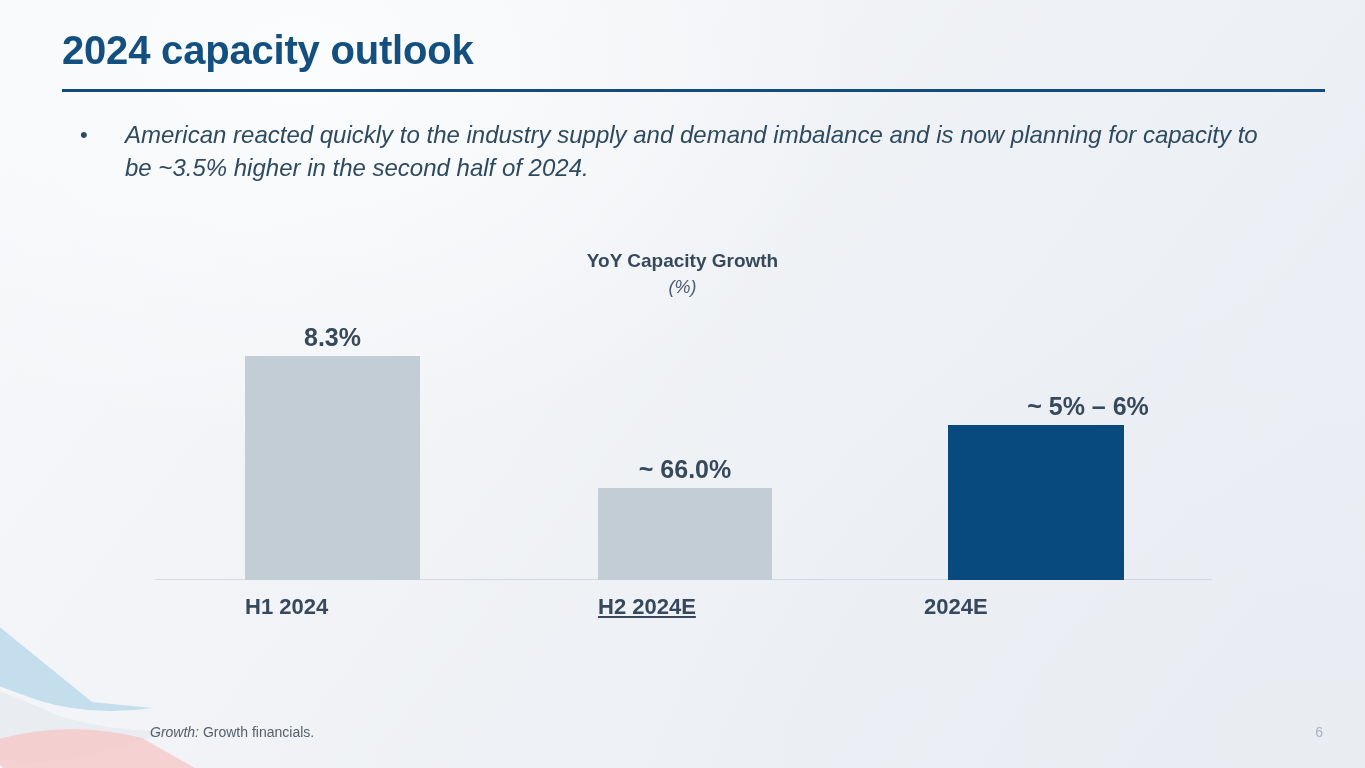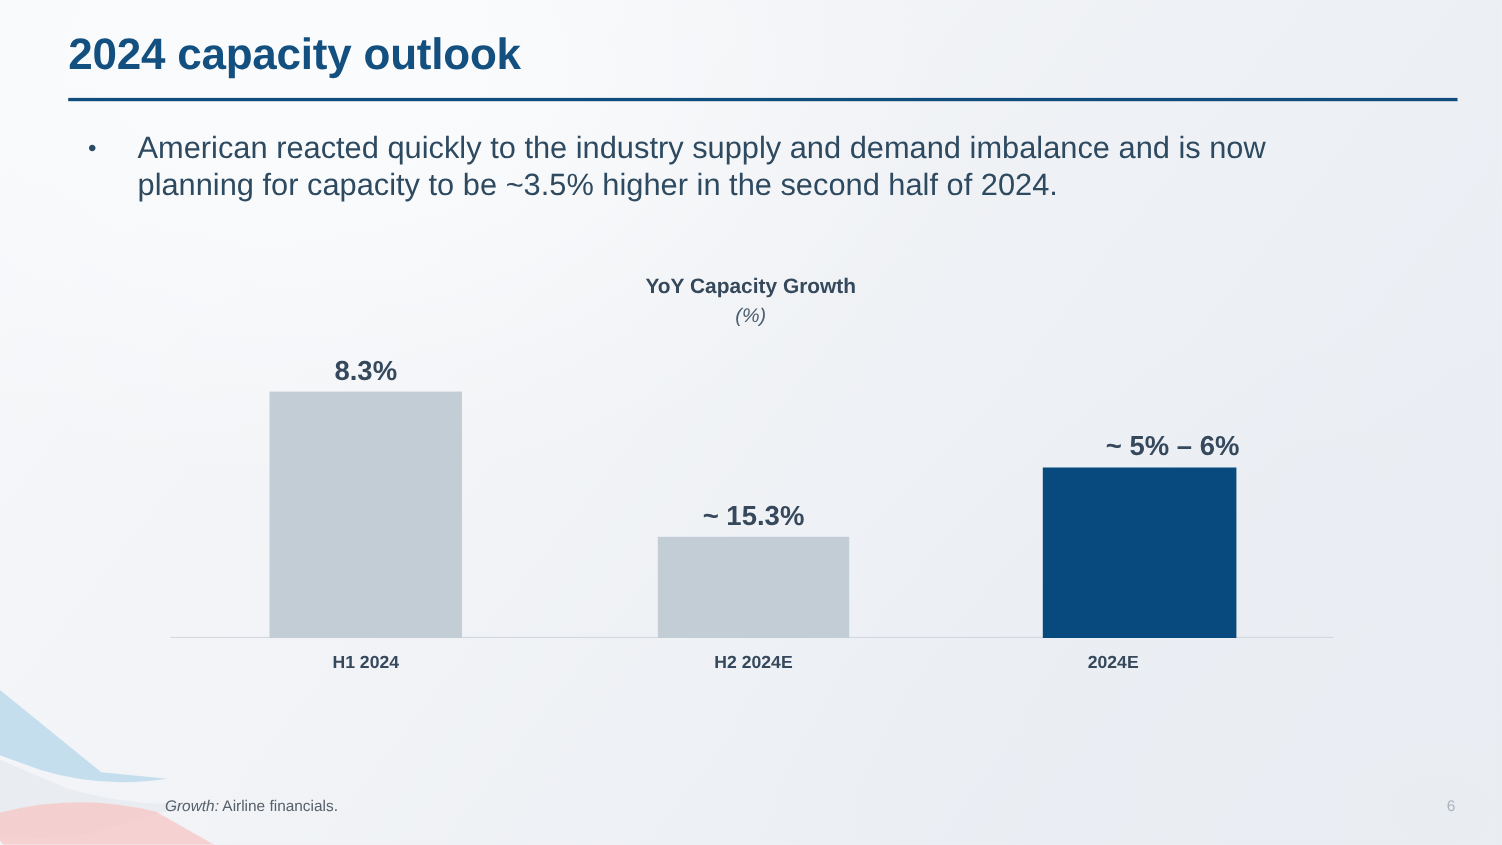--- a/index.html
+++ b/index.html
@@ -67,23 +67,24 @@
   .bullet-dot {
     flex: 0 0 auto;
     width: 45px;
     font-size: 22px;
     line-height: 34px;
     color: #2b4a63;
     text-align: left;
   }
   .bullet-text {
     flex: 1 1 auto;
-    font-size: 28px;
+    font-size: 24px;
     line-height: 33px;
     color: #2e4a60;
+    font-style: italic;
   }
 
   
   #chart {
     position: absolute;
     left: 0;
     top: 0;
     width: 1365px;
     height: 768px;
     pointer-events: none;
@@ -134,22 +135,22 @@
     position: absolute;
     text-align: center;
     font-size: 25px;
     font-weight: bold;
     color: #36495c;
     white-space: nowrap;
   }
   .cat-label {
     position: absolute;
     top: 594px;
-    text-align: center;
-    font-size: 16px;
+    text-align: left;
+    font-size: 22px;
     font-weight: bold;
     color: #36495c;
     white-space: nowrap;
   }
 
   
   .source {
     position: absolute;
     left: 150px;
     top: 724px;
@@ -188,26 +189,26 @@
 
   <div id="chart">
     <div class="chart-title">YoY Capacity Growth</div>
     <div class="chart-subtitle">(%)</div>
     <div class="baseline"></div>
     <div class="plot" id="plot-area"></div>
   <div class="bar" style="position: absolute; left: 245px; top: 356px; width: 175px; height: 224px; background: rgb(195, 205, 213);"></div>
       <div class="bar-label" style="left: 245px; width: 175px; top: 323px;">8.3%</div>
       <div class="cat-label" style="left: 245px; width: 175px;">H1 2024</div>
       <div class="bar" style="position: absolute; left: 598px; top: 488px; width: 174px; height: 92px; background: rgb(195, 205, 213);"></div>
-      <div class="bar-label" style="left: 598px; width: 174px; top: 455px;">~ 15.3%</div>
-      <div class="cat-label" style="left: 598px; width: 174px;">H2 2024E</div>
+      <div class="bar-label" style="left: 598px; width: 174px; top: 455px;">~ 66.0%</div>
+      <div class="cat-label" style="left: 598px; width: 174px; text-decoration: underline;">H2 2024E</div>
       <div class="bar" style="position: absolute; left: 948px; top: 425px; width: 176px; height: 155px; background: rgb(8, 74, 125);"></div>
-      <div class="bar-label" style="left: 978px; width: 176px; top: 392px;">~ 5% – 6%</div>
+      <div class="bar-label" style="left: 1000px; width: 176px; top: 392px;">~ 5% – 6%</div>
       <div class="cat-label" style="left: 924px; width: 176px;">2024E</div>
     </div>
 
   <div class="source">
     <em>Growth:</em>
-    <span>Airline financials.</span>
+    <span>Growth financials.</span>
   </div>
   <div class="page-number">6</div>
 
 </div>
 
 </body></html>

